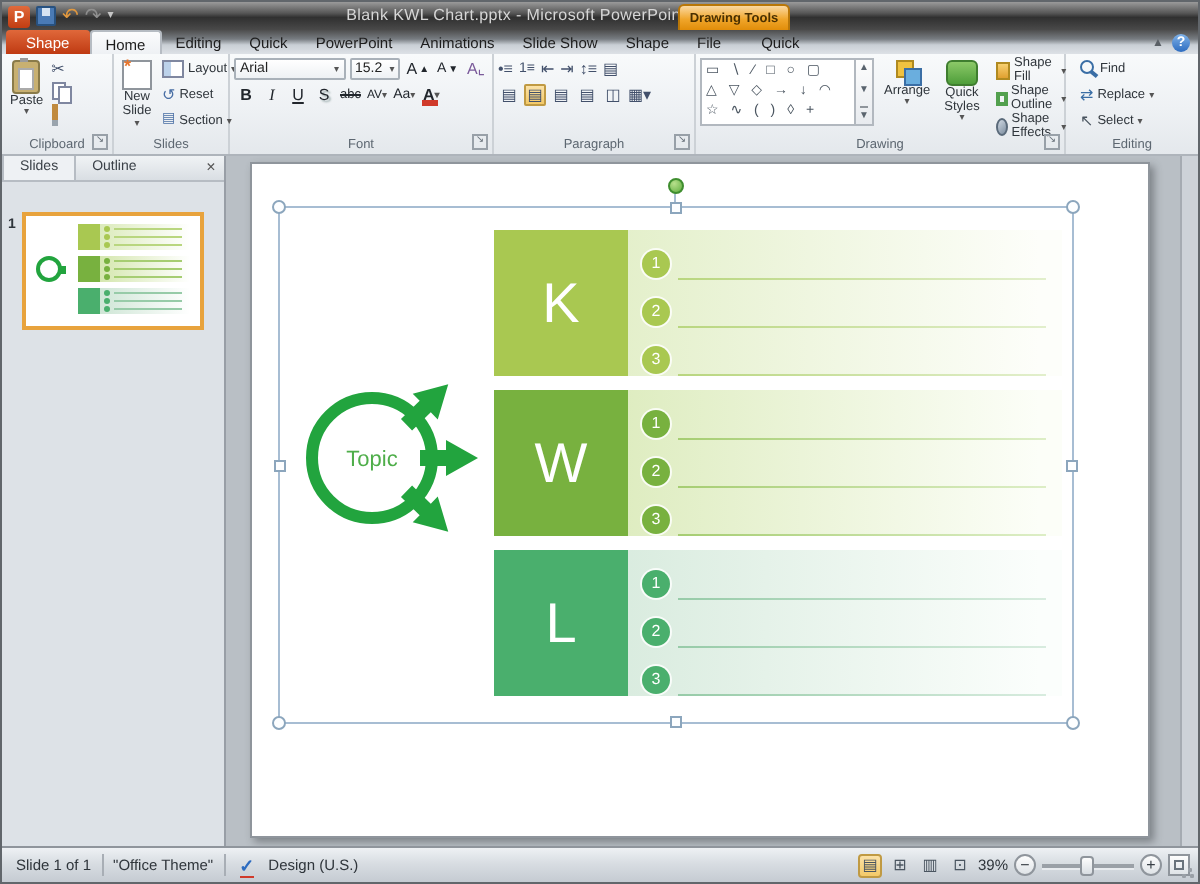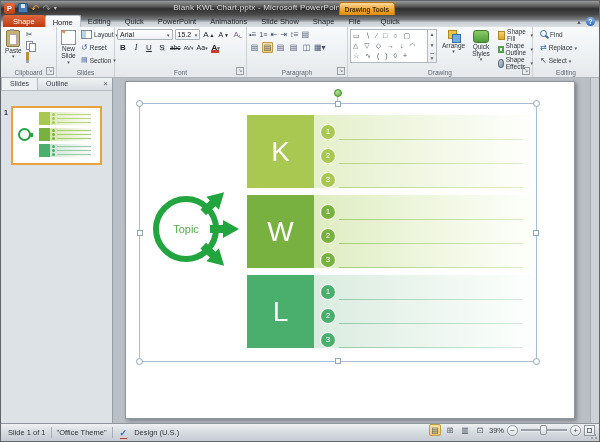--- a/index.html
+++ b/index.html
@@ -133,21 +133,21 @@
   .r0 .row-square,.r0 .icirc{background:#a9c851;}
   .r0 .iline{background:linear-gradient(90deg,#b9d67f,#e2efcc);}
   .r1 .row-panel{background:linear-gradient(90deg,#d5e7af,#fcfef8 96%);}
   .r1 .row-square,.r1 .icirc{background:#78b13f;}
   .r1 .iline{background:linear-gradient(90deg,#a6cd72,#ddeec6);}
   .r2 .row-panel{background:linear-gradient(90deg,#cfe6d6,#fbfefc 96%);}
   .r2 .row-square,.r2 .icirc{background:#4aaf6d;}
   .r2 .iline{background:linear-gradient(90deg,#97cba8,#d8ecdf);}
   
   .statusbar{position:absolute;left:0;bottom:0;right:0;height:18px;border-top:1px solid #8f959c;
-    background:linear-gradient(#eef1f4,#d8dde2 45%,#c5cbd2);display:flex;font-size:7.5px;color:#2f353b;box-sizing:border-box;}
+    background:linear-gradient(#eef1f4,#d8dde2 45%,#c5cbd2);display:flex;align-items:center;font-size:7.5px;color:#2f353b;box-sizing:border-box;}
   .sb-sep{width:1px;height:11px;background:#a8aeb5;margin:0 5px;}
   .sb-left{display:flex;align-items:center;padding-left:7px;}
   .spell{position:relative;color:#2d6cc0;font-size:9px;font-weight:bold;margin:0 2px;line-height:10px;}
   .spell::after{content:"";position:absolute;left:0;right:0;bottom:-1px;height:1px;background:#d03a2a;}
   .sb-right{position:absolute;right:4px;display:flex;align-items:center;gap:3px;}
   .vbtn{width:12px;height:12px;display:inline-flex;align-items:center;justify-content:center;font-size:8px;color:#4a5560;border-radius:2px;}
   .vbtn.on{background:linear-gradient(#fbe2a8,#f3c968);border:1px solid #c09a43;box-sizing:border-box;}
   .zbtn{width:11px;height:11px;border-radius:50%;border:1px solid #8f959c;background:linear-gradient(#fdfdfd,#dfe3e7);
     font-size:8px;line-height:9px;text-align:center;color:#3a4047;box-sizing:border-box;}
   .slider{position:relative;width:46px;height:12px;}

